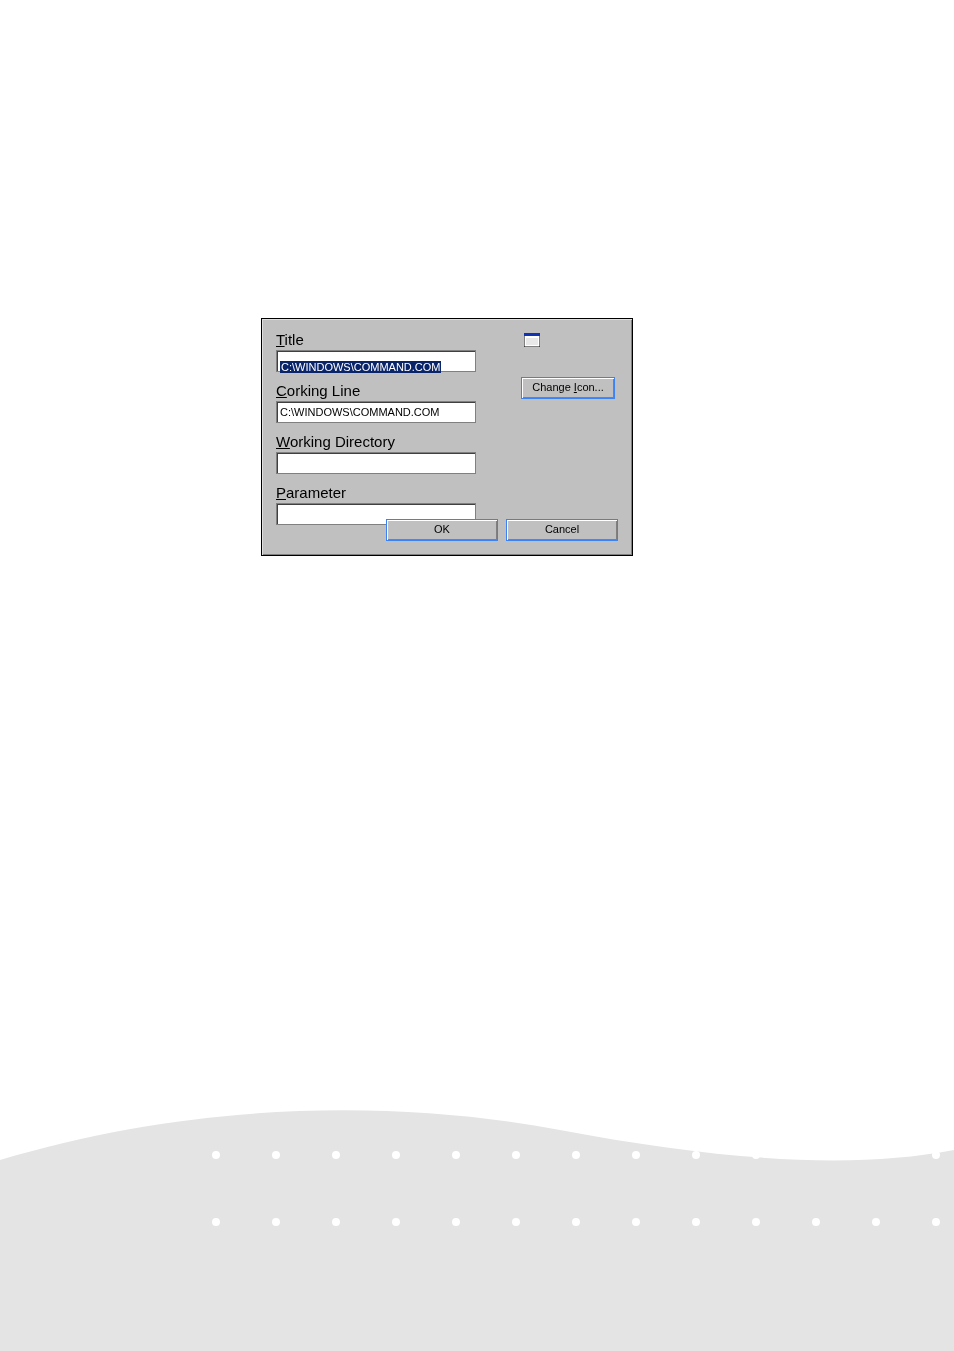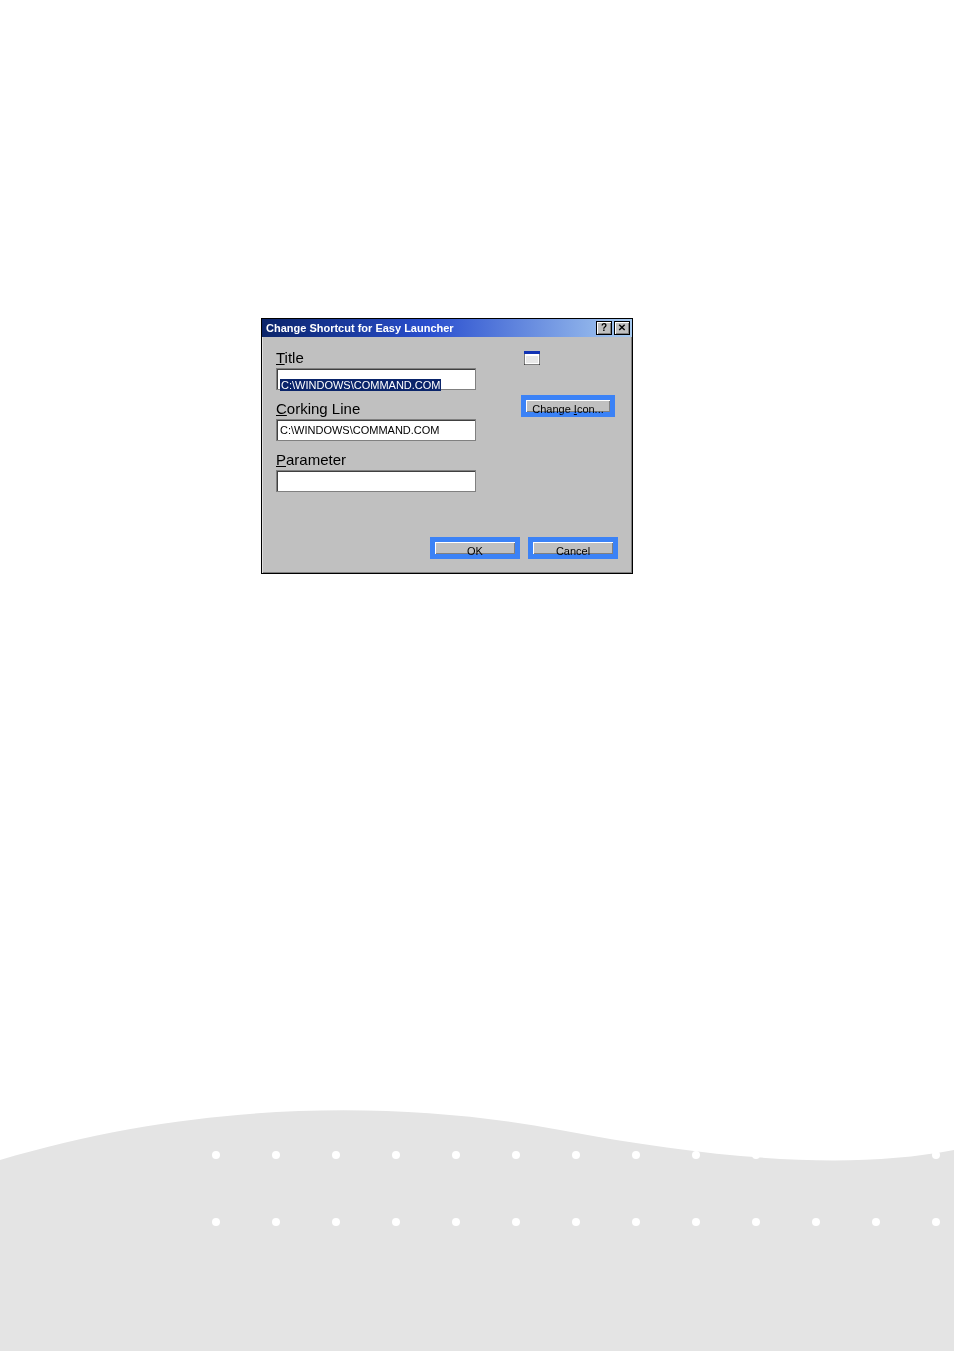--- a/index.html
+++ b/index.html
@@ -118,40 +118,40 @@
   .change-icon-btn {
     position: absolute;
     left: 259px;
     top: 58px;
     width: 94px;
     height: 22px;
   }
 
   .win-btn {
     background: #c0c0c0;
-    border: 5px solid #3b82f6;
+    border: 1px solid #3b82f6;
     box-shadow: inset 1px 1px 0 #ffffff, inset -1px -1px 0 #808080;
     box-sizing: border-box;
     font-family: inherit;
     font-size: 11px;
     text-align: center;
     padding: 3px 0;
     cursor: default;
   }
   .win-btn .ul { text-decoration: underline; }
 
   .footer-btns {
     position: absolute;
     right: 14px;
     bottom: 14px;
     display: flex;
     gap: 8px;
   }
   .footer-btns .win-btn {
-    width: 90px;
+    width: 112px;
     height: 22px;
   }
 </style>
 </head>
 <body>
 
 <svg class="page-deco" viewBox="0 0 954 1351" preserveAspectRatio="none">
   <path d="M0,1160 C200,1100 400,1100 560,1130 C720,1160 850,1170 954,1150 L954,1351 L0,1351 Z" fill="#e4e4e4"></path>
 
   <g fill="#ffffff">
@@ -180,48 +180,45 @@
       <circle cx="696" cy="1222" r="4"></circle>
     <circle cx="756" cy="1222" r="4"></circle>
       <circle cx="816" cy="1222" r="4"></circle>
       <circle cx="876" cy="1222" r="4"></circle>
     <circle cx="936" cy="1222" r="4"></circle>
   </g>
 </svg>
 
 <div class="dialog">
 
-  <div class="titlebar">
-    <span class="title-text">Change Shortcut for Easy Launcher</span>
-    <div class="title-btn">
-      <span>?</span>
-    </div>
-    <div class="title-btn">
-      <span>✕</span>
-    </div>
-  </div>
 
   <div class="dialog-body">
 
     <div class="row">
       <div class="field-label">
         <span class="ul">T</span><span>itle</span>
       </div>
       <div class="text-input selected">
         <span class="selection-span">C:\WINDOWS\COMMAND.COM</span>
       </div>
     </div>
 
     <div class="row">
       <div class="field-label">
         <span class="ul">C</span><span>orking Line</span>
       </div>
       <input type="text" class="text-input" value="C:\WINDOWS\COMMAND.COM" style="">
     </div>
 
+    <div class="row">
+      <div class="field-label">
+        <span class="ul">W</span><span>orking Directory</span>
+      </div>
+      <input type="text" class="text-input" value="" style="">
+    </div>
 
     <div class="row">
       <div class="field-label">
         <span class="ul">P</span><span>arameter</span>
       </div>
       <input type="text" class="text-input" value="" style="">
     </div>
 
     <div class="icon-preview">
       <svg width="16" height="14" viewBox="0 0 16 14">

